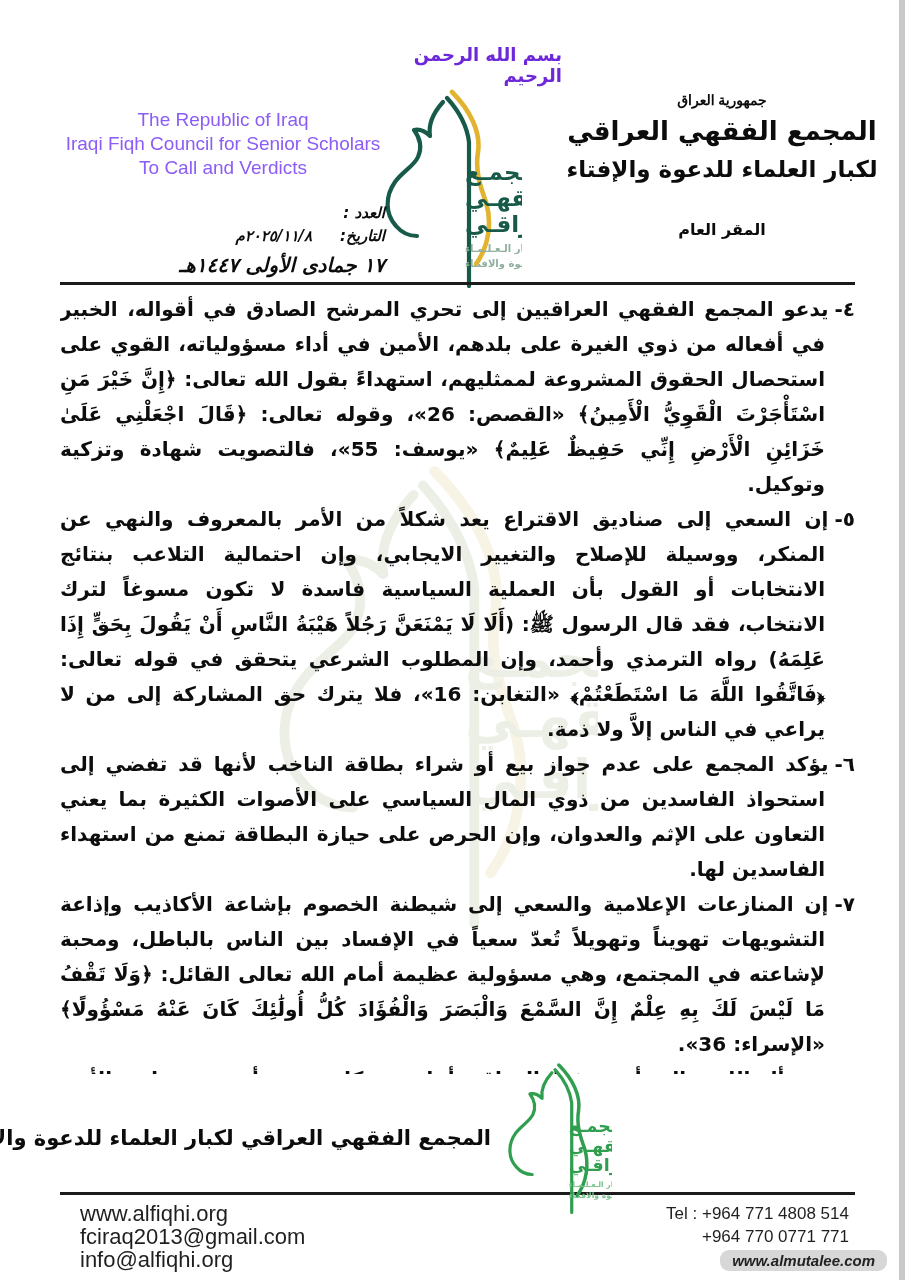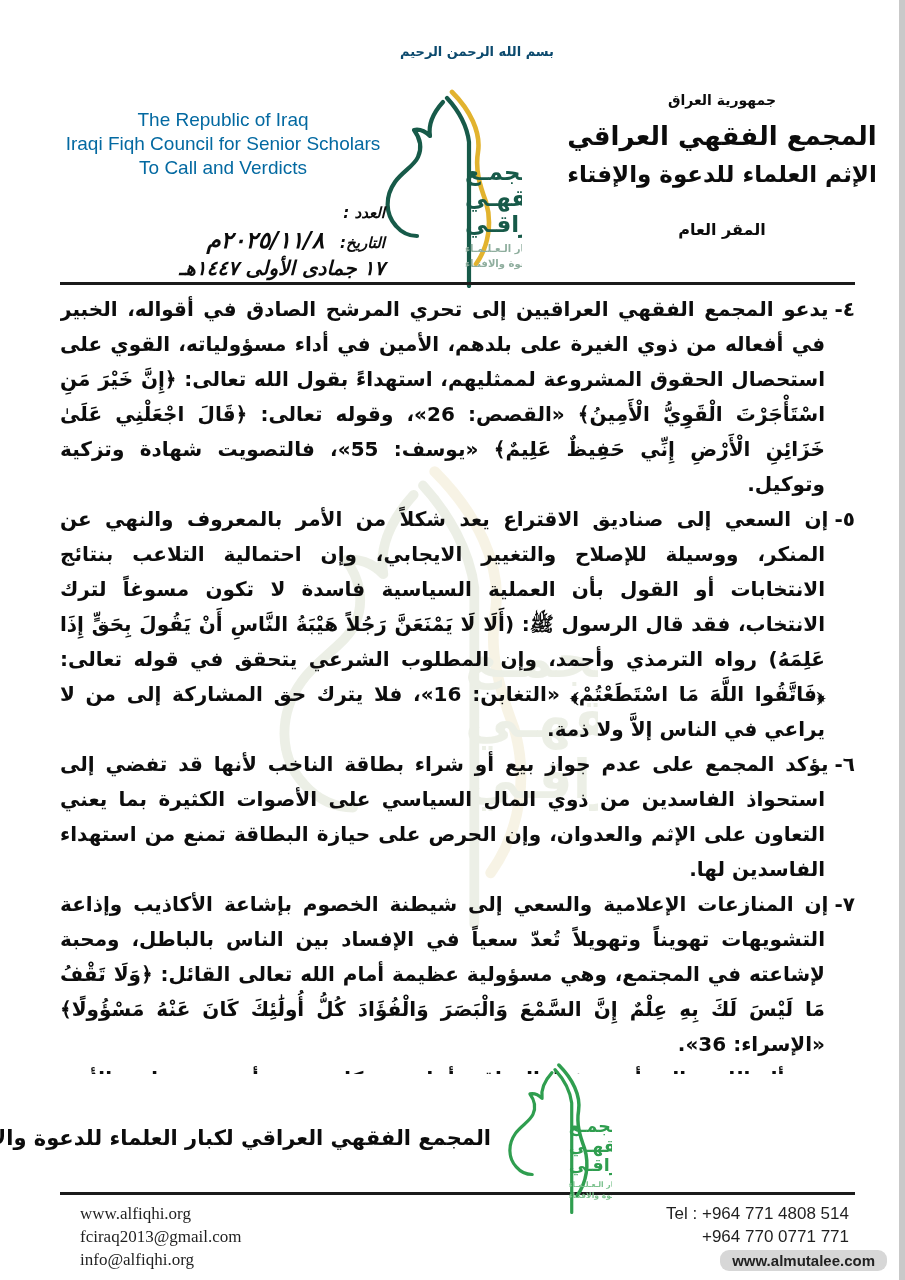--- a/index.html
+++ b/index.html
@@ -4,44 +4,44 @@
 <style>
   html,body{margin:0;padding:0;background:#9a9a9a;}
   .page{
     position:relative; width:905px; height:1280px; background:#ffffff;
     margin:0 auto; overflow:hidden;
     font-family:"DejaVu Sans", sans-serif; color:#111;
     border-right:6px solid #c9c9c9; box-sizing:border-box;
   }
   
   .bismillah{
-    position:absolute; left:392px; top:44px; width:170px; text-align:center;
-    font-size:13px; font-weight:bold; direction:rtl; color:#0c4a6e;
+    position:absolute; left:392px; top:44px; width:170px; 
+    font-size:18px; font-weight:bold; direction:rtl; color:#6d28d9;
   }
   .eng{
     position:absolute; left:58px; top:108px; width:330px; text-align:center;
-    font-family:"Liberation Sans", sans-serif; font-size:19px; line-height:24px; color:#0369a1;
+    font-family:"Liberation Sans", sans-serif; font-size:19px; line-height:24px; color:#8b5cf6;
   }
   .callig{
     position:absolute; left:552px; top:92px; width:340px; text-align:center; direction:rtl; color:#0c0c0c;
   }
-  .c-country{font-size:14px; font-weight:bold; margin-bottom:8px;}
+  .c-country{font-size:14px; font-weight:bold; margin-bottom:2px;font-family:Liberation Serif, serif;}
   .c-org1{font-size:26px; font-weight:bold; white-space:nowrap; line-height:40px;}
   .c-org2{font-size:23px; font-weight:bold; white-space:nowrap; line-height:36px;}
   .hq{
     position:absolute; left:552px; top:220px; width:340px; text-align:center;
     font-size:16px; font-weight:bold; direction:rtl; color:#0c0c0c;
   }
   .meta{
     position:absolute; left:80px; top:204px; width:305px; direction:rtl; text-align:right;
     font-weight:bold; color:#0c0c0c;font-style:italic;
   }
   .meta .row{display:flex; align-items:baseline; min-height:23px;}
   .meta .label{font-size:15px;}
-  .meta .value{font-size:23px; margin-right:16px; white-space:nowrap;}
+  .meta .value{font-size:15px; margin-right:28px; white-space:nowrap;}
   .meta .hijri{font-size:20px; margin-top:3px; white-space:nowrap; padding-left:40px;}
   .rule{position:absolute; left:60px; width:795px; height:3px; background:#1b1b1b;}
   .rule-top{top:282px;}
   .rule-bottom{top:1192px; z-index:1;}
   
   .logo{position:absolute;}
   .logo-header{left:372px; top:88px; width:150px; height:200px; --lg:#175a49; --ls:#8fae9e; --lw:#e2b32e;}
   .logo-sign{left:498px; top:1062px; width:114px; height:152px; --lg:#2f9e4f; --ls:#7cc28e; --lw:#2f9e4f; z-index:2;}
   .logo-wm{left:248px; top:462px; width:350px; height:467px; --lg:#dde3d2; --ls:#ece7d2; --lw:#f2ead0; opacity:.55; z-index:0;}
   .logo path{fill:none; stroke-linecap:round; stroke-linejoin:round;}
@@ -59,31 +59,31 @@
   .body p{margin:0; padding-right:30px; text-indent:-30px;}
   .body p.closing{padding-right:0; text-indent:42px;}
   .pnum{margin-left:6px;}
   
   .sign-text{
     position:absolute; right:408px; top:1126px; direction:rtl; white-space:nowrap;
     font-size:21px; font-weight:bold; color:#0c0c0c; z-index:2;
   }
   
   .footer-left{
-    position:absolute; left:80px; top:1202px; font-family:Liberation Serif, serif;
-    font-size:17px; line-height:23px; color:#1f1f1f;
+    position:absolute; left:80px; top:1202px; font-family:Liberation Sans, sans-serif;
+    font-size:22px; line-height:23px; color:#1f1f1f;
   }
   .footer-right{
     position:absolute; right:50px; top:1202px; text-align:right;
     font-family:"Liberation Sans", sans-serif; font-size:17px; line-height:23px; color:#1f1f1f;
   }
   .site-watermark{
     position:absolute; right:12px; top:1250px; background:#d7d7d7; border-radius:9px;
     padding:2px 12px; font-family:"Liberation Sans", sans-serif; font-size:15px;
-    font-weight:bold; color:#222;
+    font-weight:bold; font-style:italic; color:#222;
   }
 </style>
 </head>
 <body>
 
 <div class="page">
 
   <div class="bismillah">بسم الله الرحمن الرحيم</div>
 
   <div class="eng">
@@ -99,21 +99,21 @@
     <text class="t" x="93" y="92" text-anchor="end">المجمـع</text>
     <text class="t" x="93" y="118" text-anchor="end">الفقهـي</text>
     <text class="t" x="93" y="144" text-anchor="end">العراقـي</text>
     <text class="sub" x="93" y="164" text-anchor="end">لـكبـار الـعـلـمـاء</text>
     <text class="sub" x="93" y="179" text-anchor="end">للدعوة والافتـاء</text>
   </svg>
 
   <div class="callig">
     <div class="c-country">جمهورية العراق</div>
     <div class="c-org1">المجمع الفقهي العراقي</div>
-    <div class="c-org2">الإثم العلماء للدعوة والإفتاء</div>
+    <div class="c-org2">لكبار العلماء للدعوة والإفتاء</div>
   </div>
   <div class="hq">المقر العام</div>
 
   <div class="meta">
     <div class="row">
       <span class="label">العدد :</span>
       <span class="value"></span>
     </div>
     <div class="row">
       <span class="label">التاريخ:</span>

